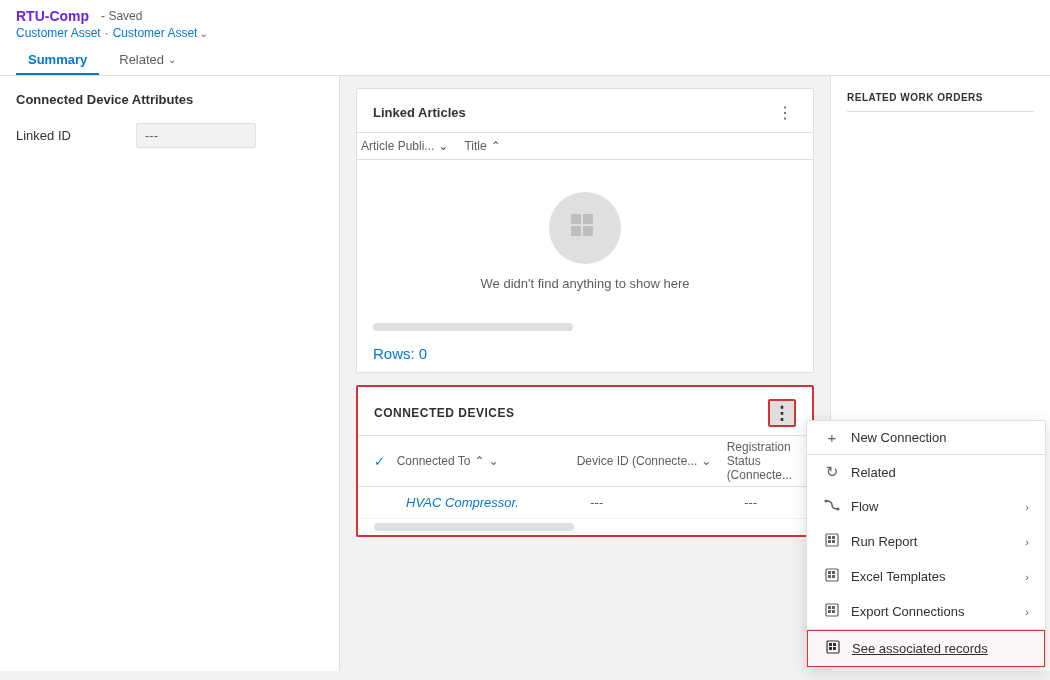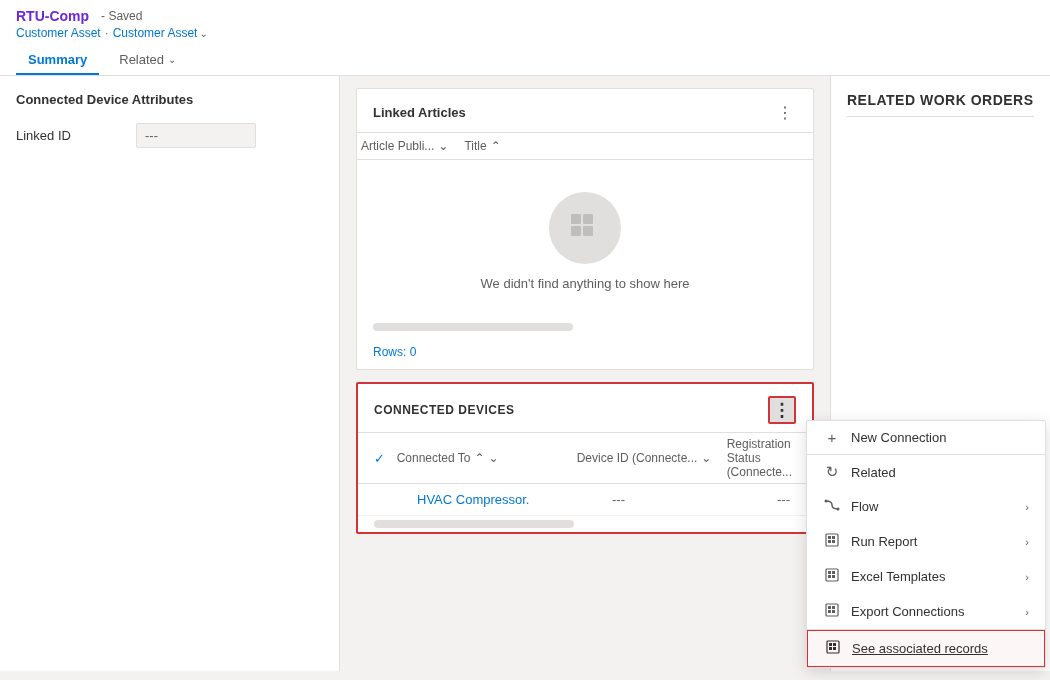--- a/index.html
+++ b/index.html
@@ -199,21 +199,21 @@
     }
     .scroll-bar-placeholder {
       height: 8px;
       background: #e1dfdd;
       border-radius: 4px;
       margin: 0 16px 8px 16px;
       width: 200px;
     }
     .rows-count {
       padding: 6px 6px 10px 16px;
-      font-size: 12px;
+      font-size: 15px;
       color: #0078d4;
     }
 
     
     .connected-devices-card {
       background: #fff;
       border: 2px solid #d13438;
       border-radius: 2px;
       margin-bottom: 12px;
     }
@@ -253,21 +253,22 @@
       padding: 0 4px;
     }
     .dev-col-wide { min-width: 180px; }
     .dev-col-med { min-width: 150px; }
     .dev-col-rest { flex: 1; }
     .device-row {
       display: flex;
       align-items: center;
       padding: 8px 16px;
       border-bottom: 1px solid #f3f2f1;
-      gap: 15px;
+      gap: 4px;
+      font-style: italic;
     }
     .device-link {
       color: #0078d4;
       cursor: pointer;
       text-decoration: none;
       font-size: 13px;
       min-width: 180px;
       padding: 0 4px;
     }
     .device-dash {
@@ -291,21 +292,21 @@
 
     
     .right-panel {
       width: 220px;
       background: #fff;
       border-left: 1px solid #e1dfdd;
       padding: 16px;
       flex-shrink: 0;
     }
     .related-work-orders-title {
-      font-size: 14px;
+      font-size: 10px;
       font-weight: 700;
       color: #323130;
       letter-spacing: 0.5px;
       text-transform: uppercase;
       margin-bottom: 8px;
     }
     .divider {
       border: none;
       border-top: 1px solid #e1dfdd;
       margin-bottom: 8px;

